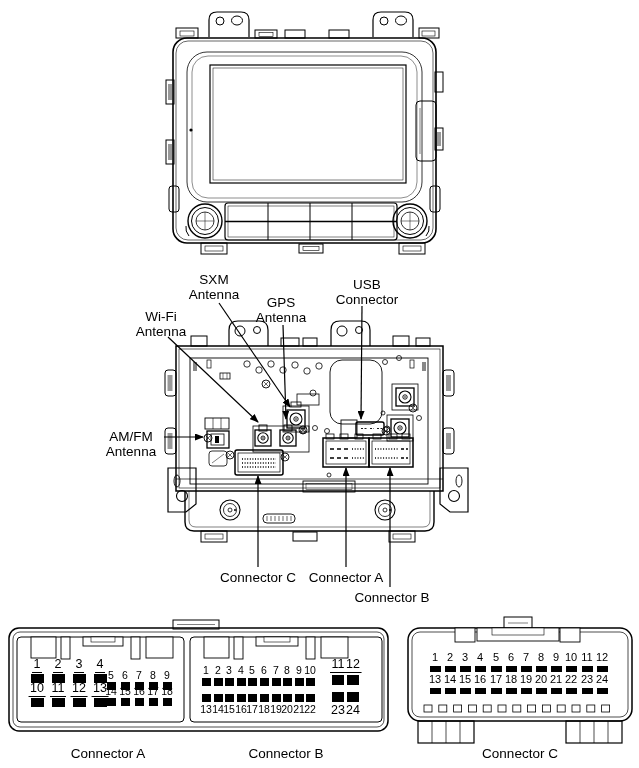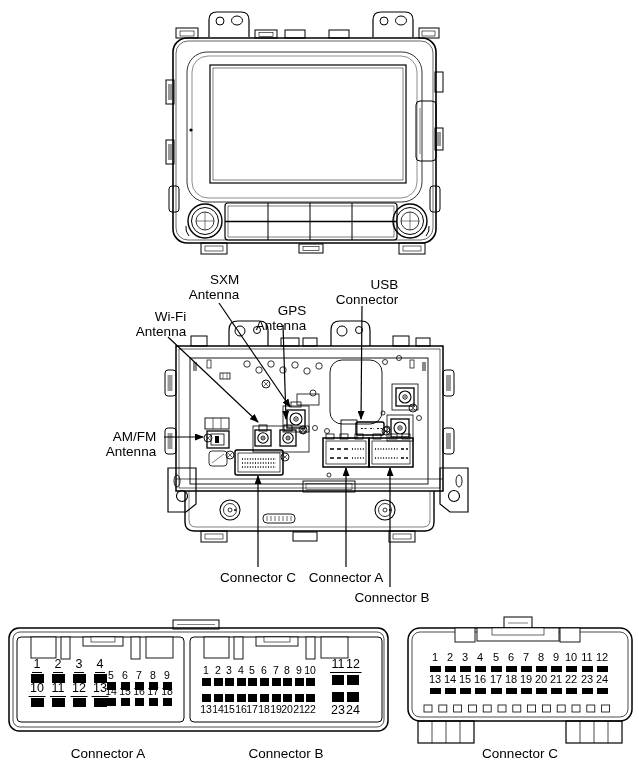--- a/index.html
+++ b/index.html
@@ -1,20 +1,20 @@
 <!DOCTYPE html>
 <html><head>
 <meta charset="utf-8">
 <style>
   html,body{margin:0;padding:0;background:#fff;}
   #canvas{position:relative;width:639px;height:768px;background:#fff;overflow:hidden;
           font-family:"Liberation Sans",sans-serif;color:#000;}
   svg{position:absolute;overflow:visible;}
   .lineart{stroke:#000;fill:none;}
-  .callout{position:absolute;transform:translateX(-50%);text-align:right;
+  .callout{position:absolute;transform:translateX(-50%);text-align:center;
            font-size:13.5px;line-height:15px;white-space:nowrap;}
   .conn-label{position:absolute;transform:translateX(-50%);font-size:13.5px;white-space:nowrap;}
   .pin-group{position:absolute;left:0;top:0;width:639px;height:768px;pointer-events:none;}
   .pn{position:absolute;transform:translateX(-50%);line-height:1;letter-spacing:0;}
   .pn.u{border-bottom:1.3px solid #000;padding:0 1.5px 1px 1.5px;}
   .pin{position:absolute;background:#000;}
 </style>
 </head>
 <body>
 
@@ -306,21 +306,21 @@
       <line x1="258" y1="567" x2="258" y2="476" marker-end="url(#ah)"></line>
       <line x1="346" y1="567" x2="346" y2="468" marker-end="url(#ah)"></line>
       <line x1="390" y1="587" x2="390" y2="468" marker-end="url(#ah)"></line>
     </g>
   </svg>
 
   <div class="callout" style="left:214px;top:272px">
     <div>SXM</div>
       <div>Antenna</div>
   </div>
-  <div class="callout" style="left:281px;top:303px">
+  <div class="callout" style="left:281px;top:295px">
     <div>GPS</div>
       <div>Antenna</div>
   </div>
   <div class="callout" style="left:367px;top:277px">
     <div>USB</div>
       <div>Connector</div>
   </div>
   <div class="callout" style="left:161px;top:309px">
     <div>Wi-Fi</div>
       <div>Antenna</div>

